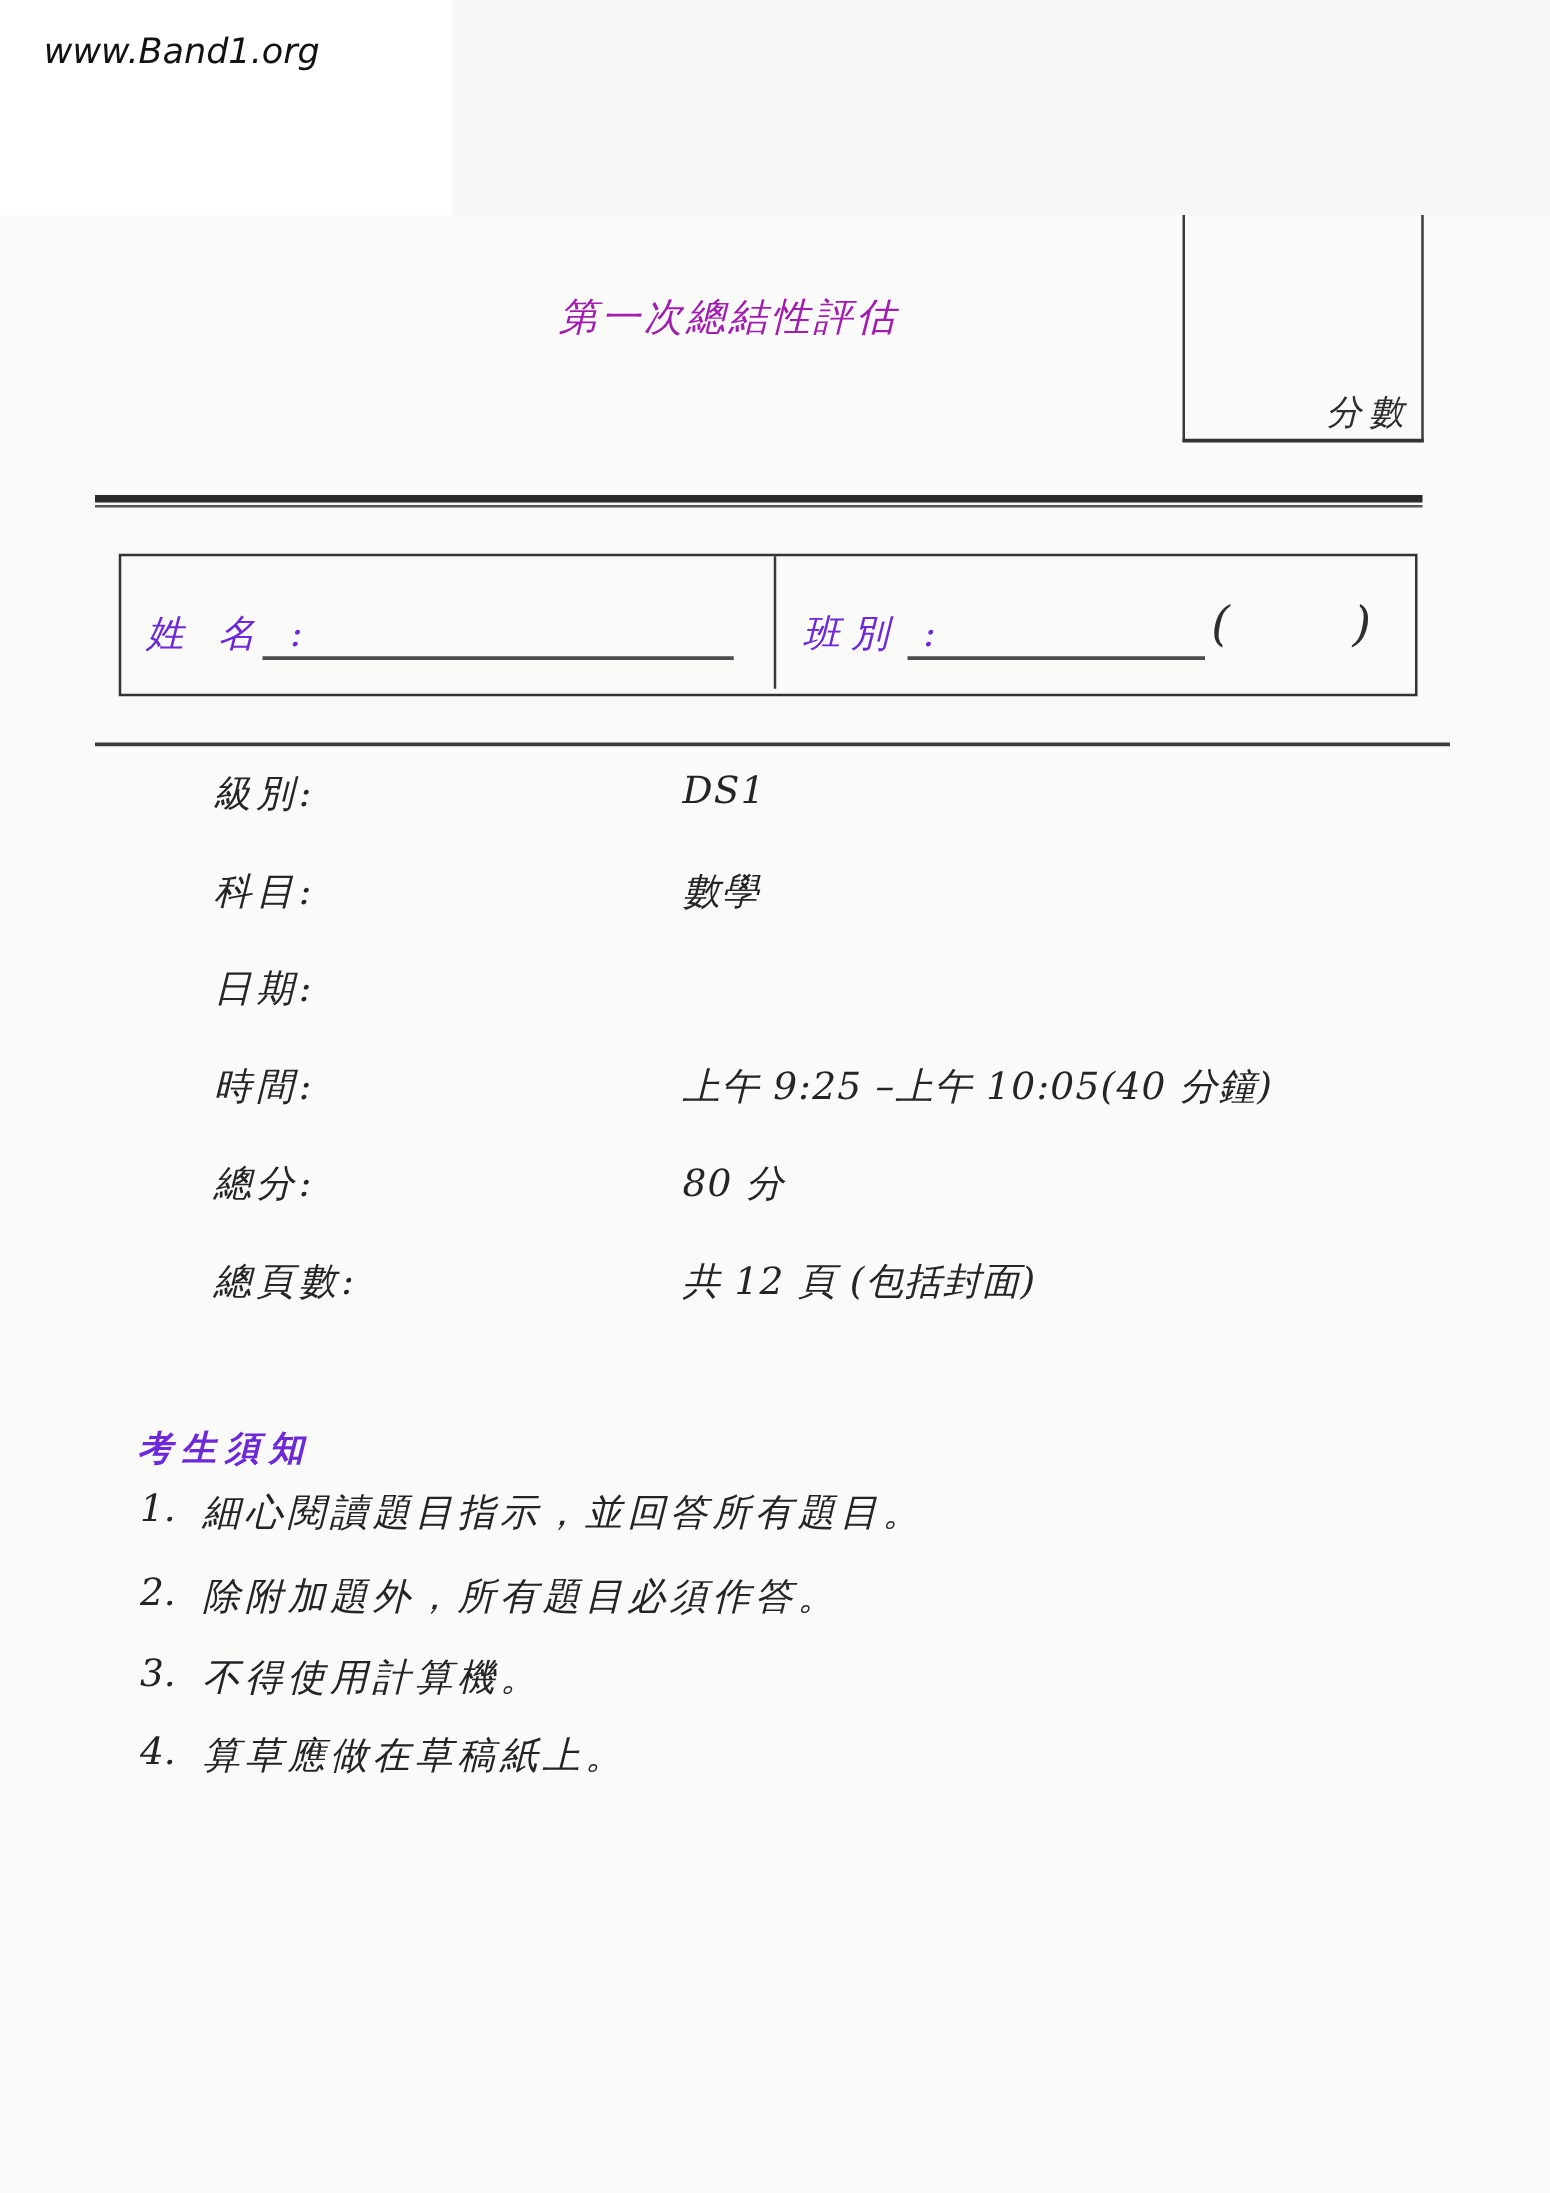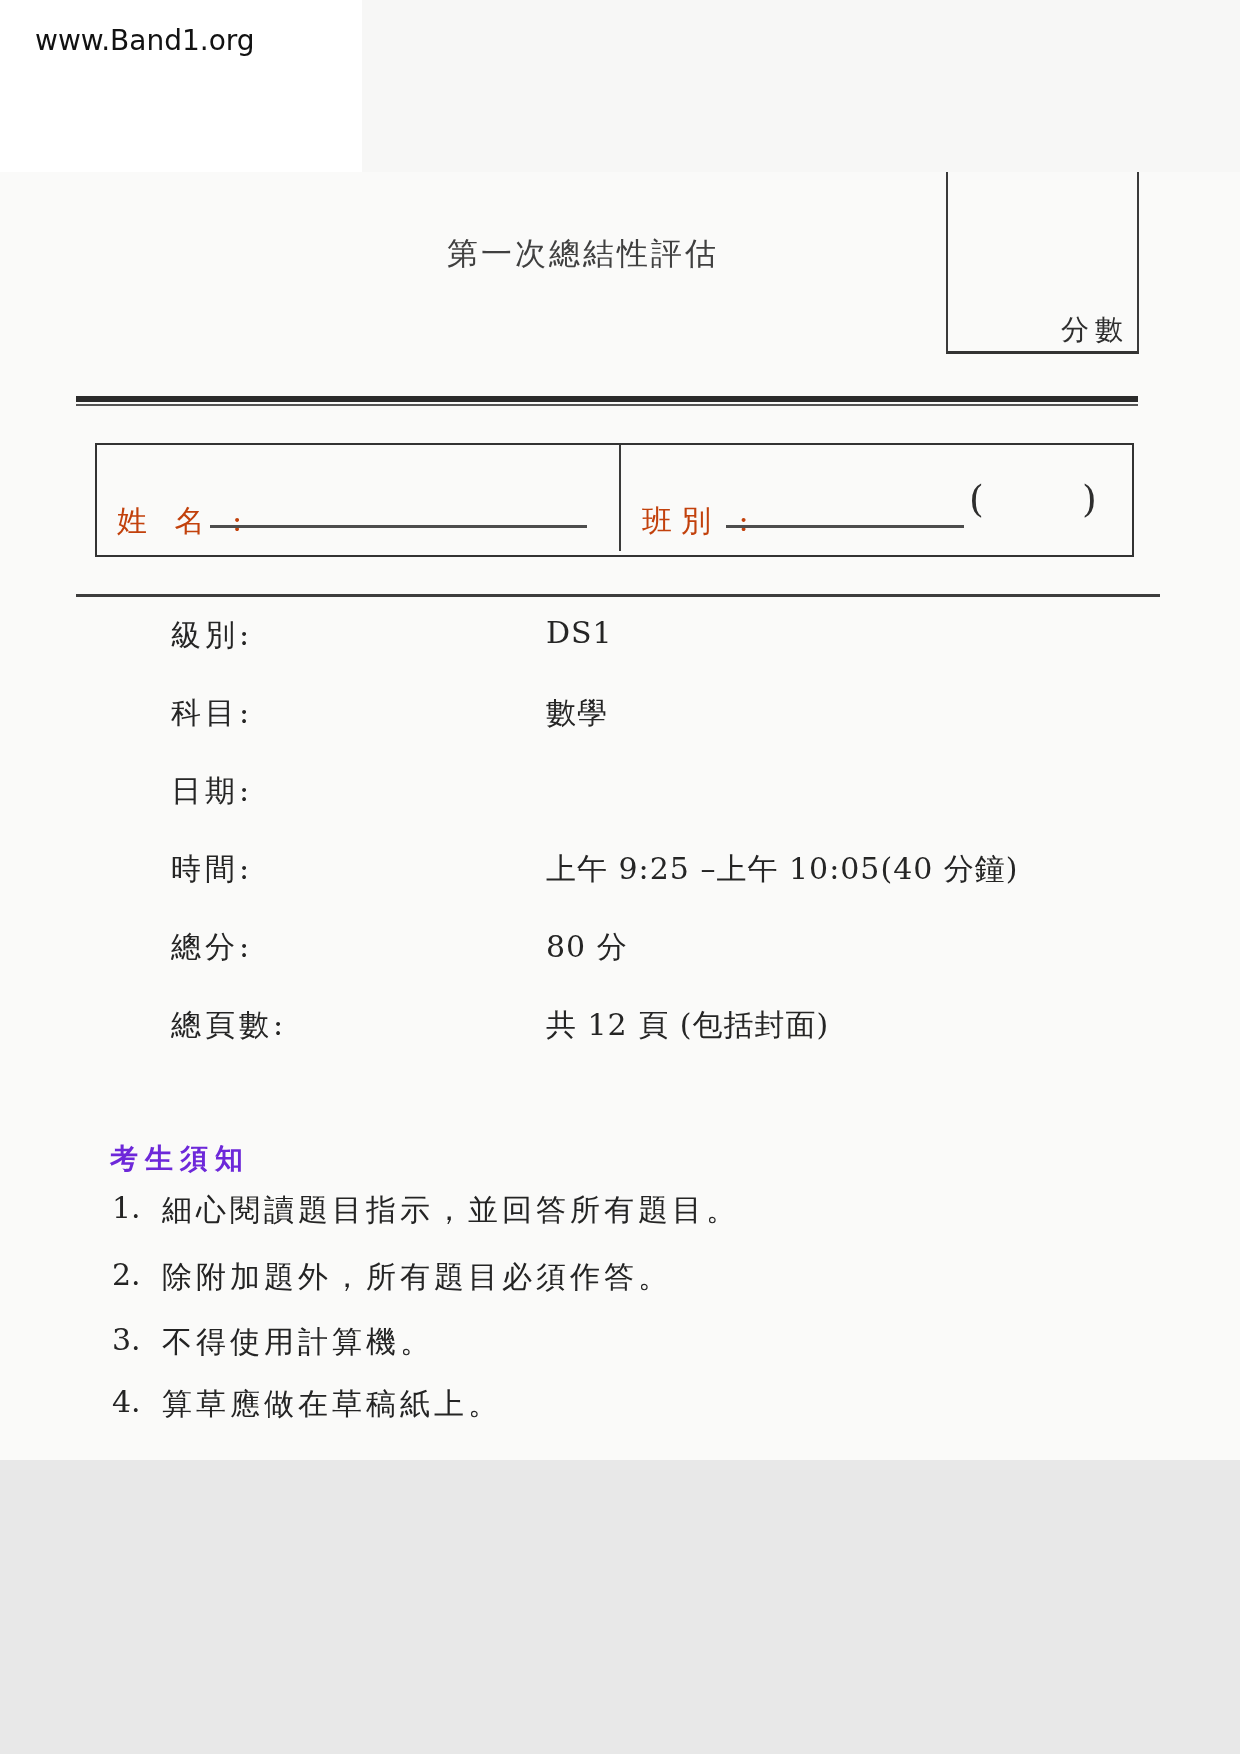--- a/index.html
+++ b/index.html
@@ -3,26 +3,27 @@
 <meta charset="utf-8">
 <style>
   html, body {
     margin: 0;
     padding: 0;
     background: #e8e8e8;
   }
   .page {
     position: relative;
     width: 1240px;
-    height: 1460px;
+    height: 1754px;
     margin: 0 auto;
     background: #fafaf9;
     overflow: hidden;
     font-family: "DejaVu Serif", "Liberation Serif", serif;
     color: #222;
+    font-style: italic;
   }
   
   .shade-topleft {
     position: absolute;
     left: 0; top: 0;
     width: 362px; height: 172px;
     background: #ffffff;
   }
   .shade-topband {
     position: absolute;
@@ -37,21 +38,21 @@
     font-size: 28px;
     color: #121212;
   }
   .doc-title {
     position: absolute;
     left: 0; top: 233px;
     width: 1166px;
     text-align: center;
     font-size: 31px;
     letter-spacing: 3px;
-    color: #404040;
+    color: #a21caf;
   }
   .score-box {
     position: absolute;
     left: 946px; top: 172px;
     width: 189px; height: 179px;
     border-left: 2px solid #3a3a3a;
     border-right: 2px solid #3a3a3a;
     border-bottom: 3px solid #333;
   }
   .score-label {
@@ -78,23 +79,22 @@
     position: absolute;
     left: 522px; top: 0;
     width: 2px; height: 106px;
     background: #3a3a3a;
   }
   .nc-label {
     position: absolute;
     top: 42px;
     font-size: 30px;
     letter-spacing: 9px;
-    color: #c2410c;
+    color: #6d28d9;
     white-space: nowrap;
-    margin-top: 14px;
   }
   .nc-name-label  { left: 20px; }
   .nc-class-label { left: 545px; }
   .write-line {
     position: absolute;
     top: 80px;
     height: 0;
     border-bottom: 3px solid #4d4d4d;
   }
   .name-line  { left: 113px; width: 377px; }

